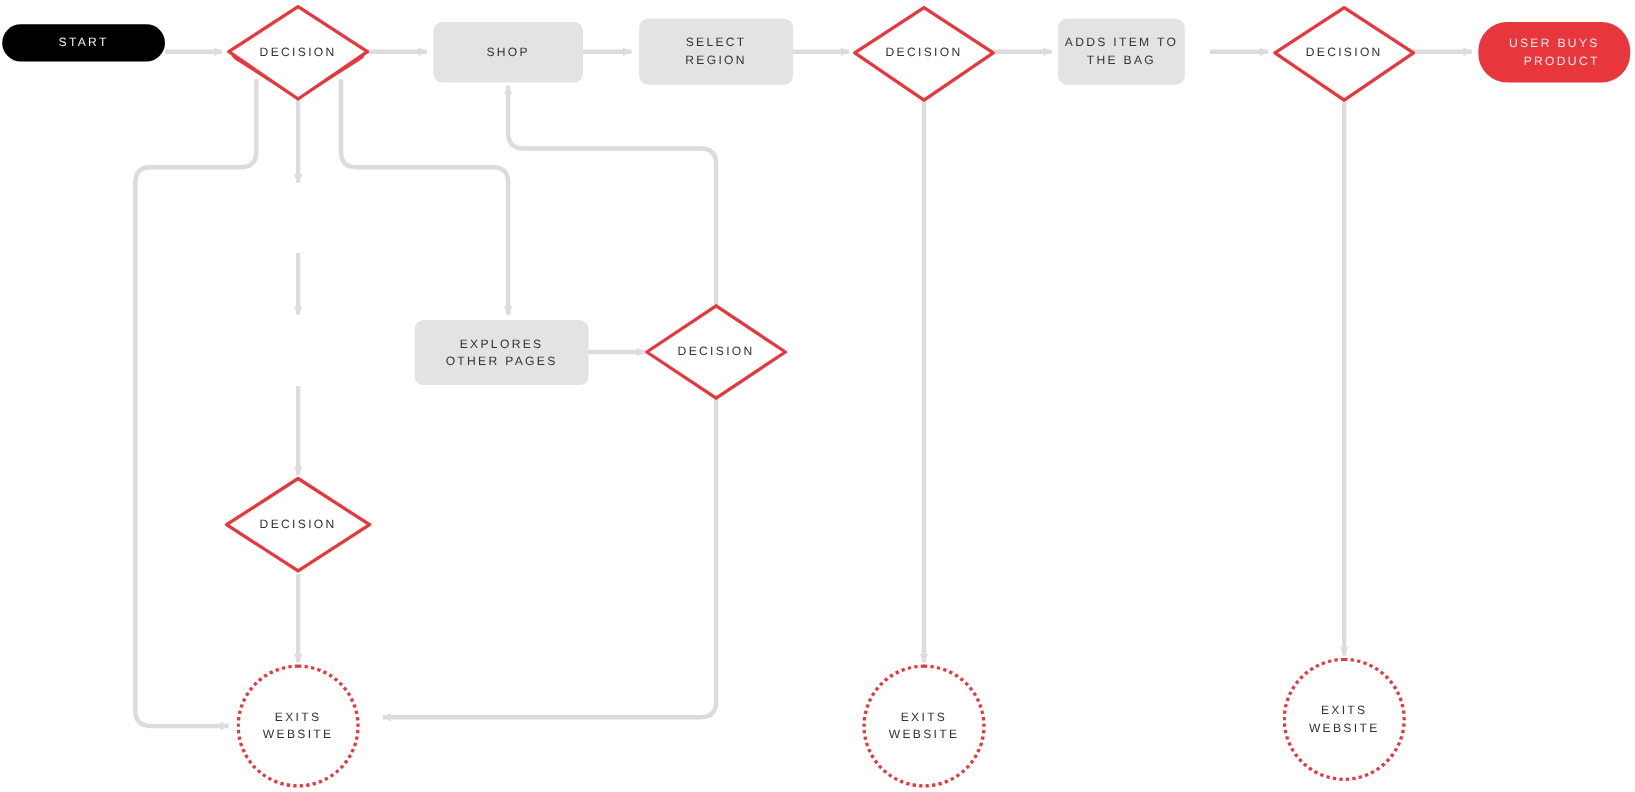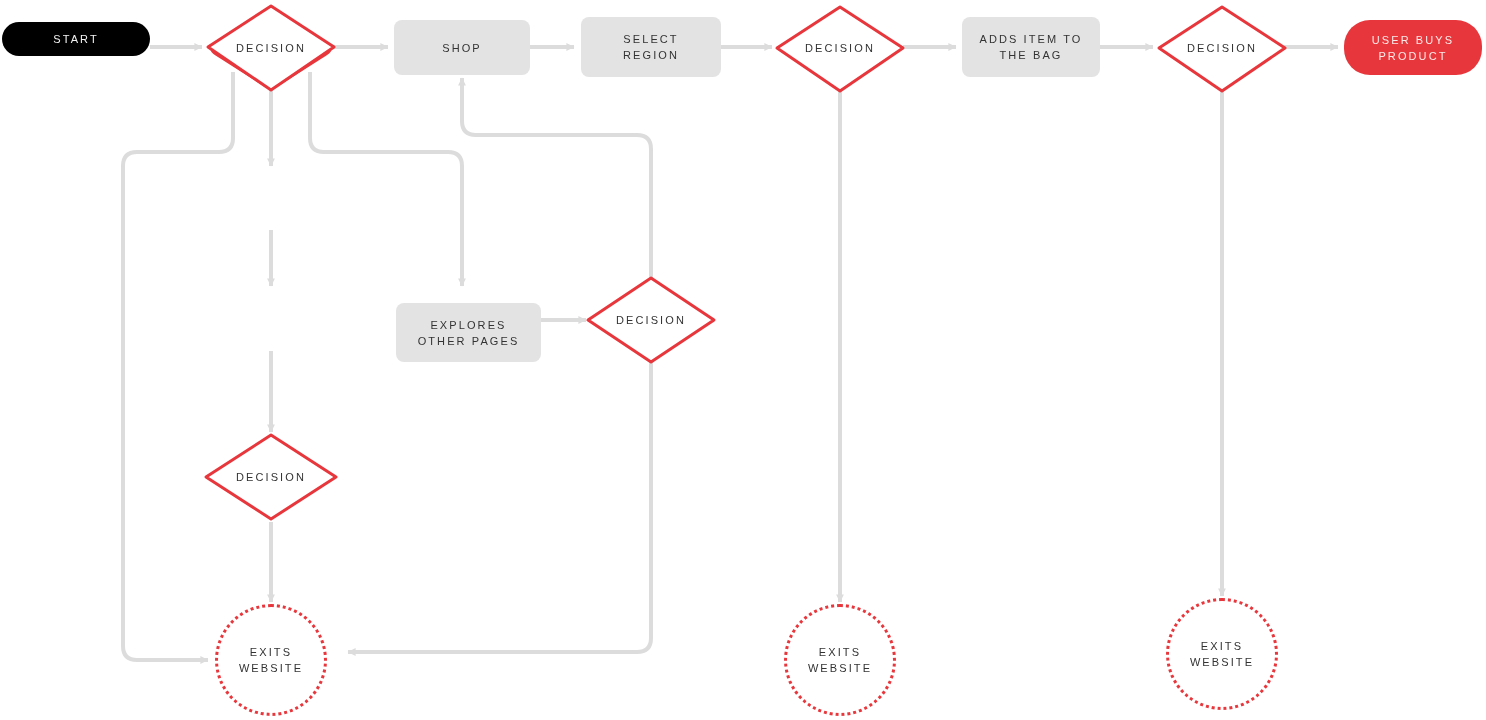--- a/index.html
+++ b/index.html
@@ -16,21 +16,21 @@
   .node .lbl{
     font-size:11px;letter-spacing:2.1px;line-height:16px;
     font-family:"Liberation Sans","DejaVu Sans",sans-serif;
     white-space:pre-line;
   }
 
   
   .pill{border-radius:26px;}
   .pill.start{background:#000000;}
   .pill.start .lbl{color:#f2f2f2;}
-  .pill.end{background:#e8373c;}
+  .pill.end{background:#e8373c;text-align:right;}
   .pill.end .lbl{color:#fbeaea;}
 
   
   .proc{background:#e3e3e3;border-radius:8px;}
   .proc .lbl{color:#333333;}
 
   
   .diamond{background:transparent;}
   .diamond .lbl{color:#333333;}
 
@@ -108,37 +108,37 @@
   </div>
 
   <div class="node proc" style="left:394px;top:20px;width:136px;height:55px;">
     <span class="lbl">SHOP</span>
   </div>
 
   <div class="node diamond" style="left:777px;top:21px;width:126px;height:54px;">
     <span class="lbl">DECISION</span>
   </div>
 
-  <div class="node proc" style="left:962px;top:17px;width:138px;height:60px;">
+  <div class="node proc" style="left:962px;top:17px;width:115px;height:60px;">
     <span class="lbl">ADDS ITEM TO
 THE BAG</span>
   </div>
 
   <div class="node diamond" style="left:1159px;top:21px;width:126px;height:54px;">
     <span class="lbl">DECISION</span>
   </div>
 
   <div class="node pill end" style="left:1344px;top:20px;width:138px;height:55px;">
     <span class="lbl">USER BUYS
 PRODUCT</span>
   </div>
 
 
 
-  <div class="node proc" style="left:396px;top:291px;width:145px;height:59px;margin-top:12px;">
+  <div class="node proc" style="left:377px;top:291px;width:158px;height:59px;">
     <span class="lbl">EXPLORES
 OTHER PAGES</span>
   </div>
 
   <div class="node diamond" style="left:588px;top:293px;width:126px;height:54px;">
     <span class="lbl">DECISION</span>
   </div>
 
   <div class="node diamond" style="left:206px;top:450px;width:130px;height:54px;">
     <span class="lbl">DECISION</span>

